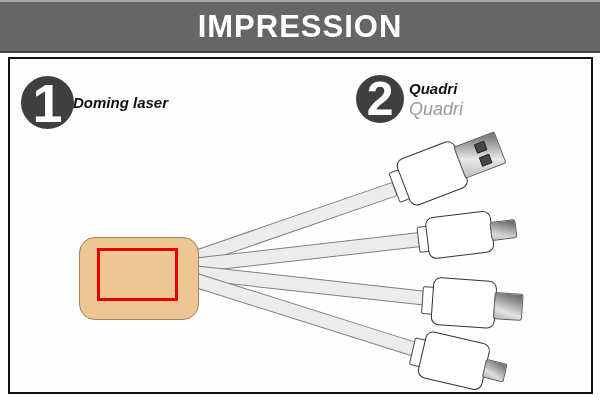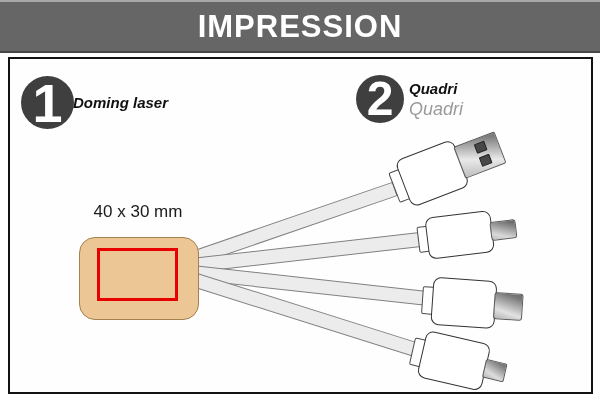--- a/index.html
+++ b/index.html
@@ -113,21 +113,20 @@
       <span>1</span>
     </div>
     <div class="step-label label-1">Doming laser</div>
 
     <div class="step-circle circle-2">
       <span>2</span>
     </div>
     <div class="step-label label-2">Quadri</div>
     <div class="step-sublabel">Quadri</div>
 
-    <div class="dim-label">40 x 30 mm</div>
 
     <div class="cable cable-a"></div>
     <div class="cable cable-b"></div>
     <div class="cable cable-c"></div>
     <div class="cable cable-d"></div>
 
     <div class="product-body">
       <div class="print-zone"></div>
     </div>
 

